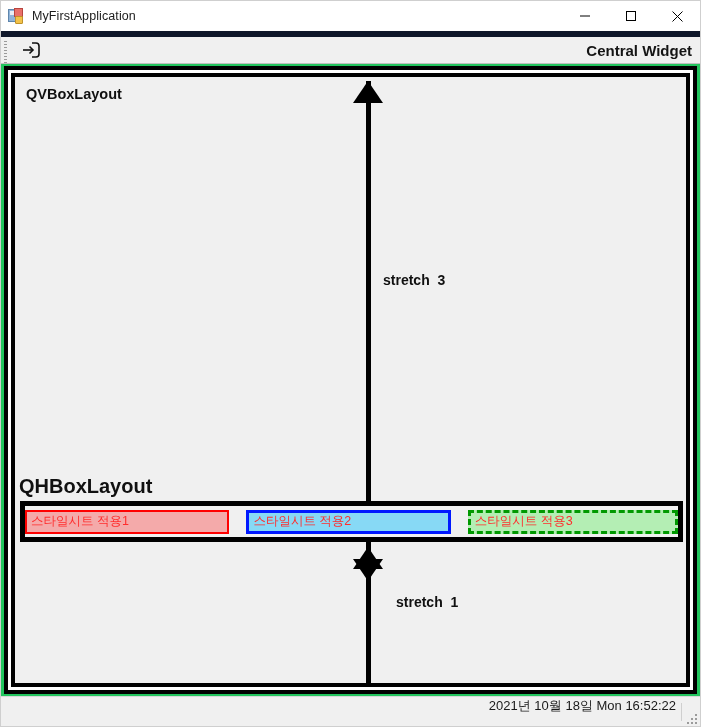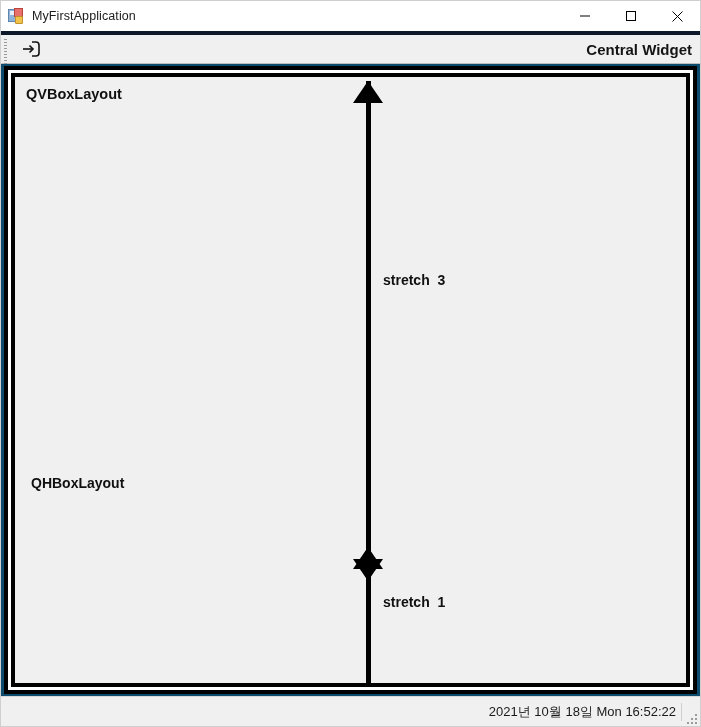--- a/index.html
+++ b/index.html
@@ -95,21 +95,21 @@
     font-size: 12px;
     color: #000000;
     padding: 2px 4px;
   }
   .menu-item .accel { text-decoration: underline; }
 
   
   #toolbar {
     height: 33px;
     background: #f0f0f0;
-    border-top: 4px solid #0f172a;
+    border-top: 6px solid #0f172a;
     border-bottom: 1px solid #c0c0c0;
     display: flex;
     align-items: center;
     flex: none;
     position: relative;
     padding-left: 16px;
   }
   #toolbar-grip {
     position: absolute;
     left: 3px; top: 4px;
@@ -128,21 +128,21 @@
     transform: translateY(-50%);
     font-size: 15px;
     font-weight: bold;
     color: #141414;
   }
 
   
   #central {
     flex: 1 1 auto;
     position: relative;
-    background: #0c4a6e;
+    background: #22c55e;
     margin: 0;
     text-decoration: underline;
   }
 
   
   #outer-frame {
     position: absolute;
     left: 3px; top: 2px;
     right: 3px; bottom: 2px;
     border: 4px solid #000000;
@@ -159,22 +159,22 @@
 
   #vbox-label {
     position: absolute;
     left: 11px; top: 9px;
     font-size: 14.5px;
     font-weight: bold;
     color: #101010;
   }
   #hbox-label {
     position: absolute;
-    left: 16px; top: 398px;
-    font-size: 14px;
+    left: 4px; top: 398px;
+    font-size: 20px;
     font-weight: bold;
     color: #101010;
     text-align: center;
   }
 
   
   #hbox-box {
     position: absolute;
     left: 5px;
     top: 424px;
@@ -261,30 +261,29 @@
   }
   .stretch-label {
     position: absolute;
     left: 368px;
     font-size: 14px;
     font-weight: bold;
     color: #101010;
     white-space: pre;
   }
   #stretch-top-label { top: 195px; text-align: center; }
-  #stretch-bot-label { top: 517px; }
+  #stretch-bot-label { top: 517px; margin-left: 13px; }
 
   
   #statusbar {
     height: 30px;
     background: #f0f0f0;
     border-top: 1px solid #d8d8d8;
     flex: none;
     display: flex;
-    align-items: center;
     justify-content: flex-end;
     position: relative;
     padding-right: 24px;
   }
   #status-text {
     font-size: 13px;
     color: #1a1a1a;
   }
   #size-grip {
     position: absolute;
@@ -360,20 +359,33 @@
         <div class="arrow-head" id="arrow-top-tailhead"></div>
         <div class="stretch-label" id="stretch-top-label">stretch  3</div>
 
         <div class="arrow-line" id="arrow-bot"></div>
         <div class="arrow-head" id="arrow-bot-head"></div>
 
         <div class="stretch-label" id="stretch-bot-label">stretch  1</div>
 
         <div id="hbox-label">QHBoxLayout</div>
 
+        <div id="hbox-box">
+          <div id="hbox-inner">
+            <div class="sheet-btn" id="btn1" style="background: rgb(244, 170, 170); border-color: rgb(255, 0, 0); border-style: solid; color: rgb(255, 45, 45);">
+              <span>스타일시트 적용1</span>
+            </div>
+            <div class="sheet-btn" id="btn2" style="background: rgb(135, 217, 245); border-color: rgb(0, 25, 255); border-style: solid; color: rgb(255, 45, 45);">
+              <span>스타일시트 적용2</span>
+            </div>
+            <div class="sheet-btn" id="btn3" style="background: rgb(180, 238, 180); border-color: rgb(0, 153, 0); border-style: dashed; color: rgb(255, 45, 45);">
+              <span>스타일시트 적용3</span>
+            </div>
+          </div>
+        </div>
 
       </div>
     </div>
   </div>
 
   <div id="statusbar">
     <div id="status-text">2021년 10월 18일 Mon 16:52:22</div>
     <div id="status-sep"></div>
     <div id="size-grip">
       <i style="right:0px;bottom:0px;"></i>

